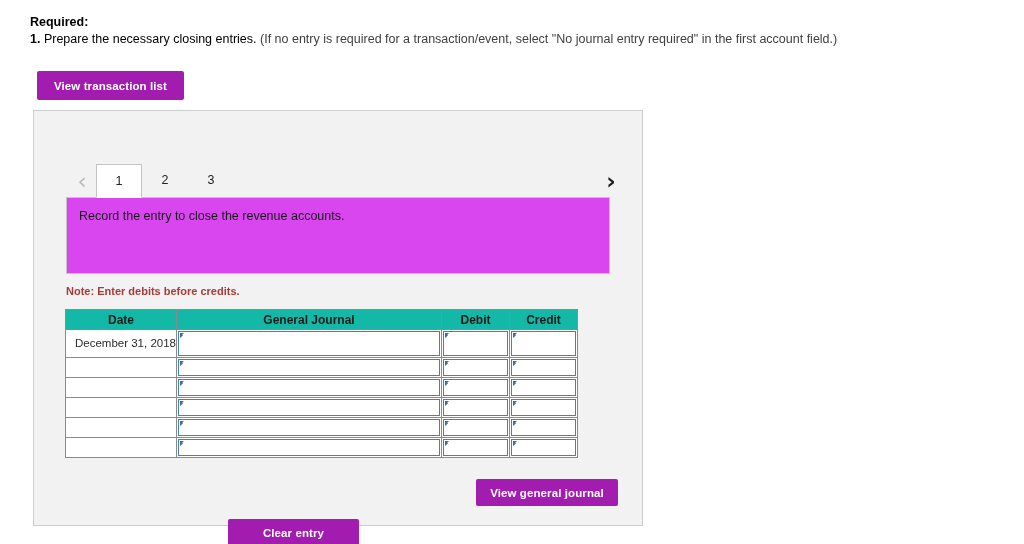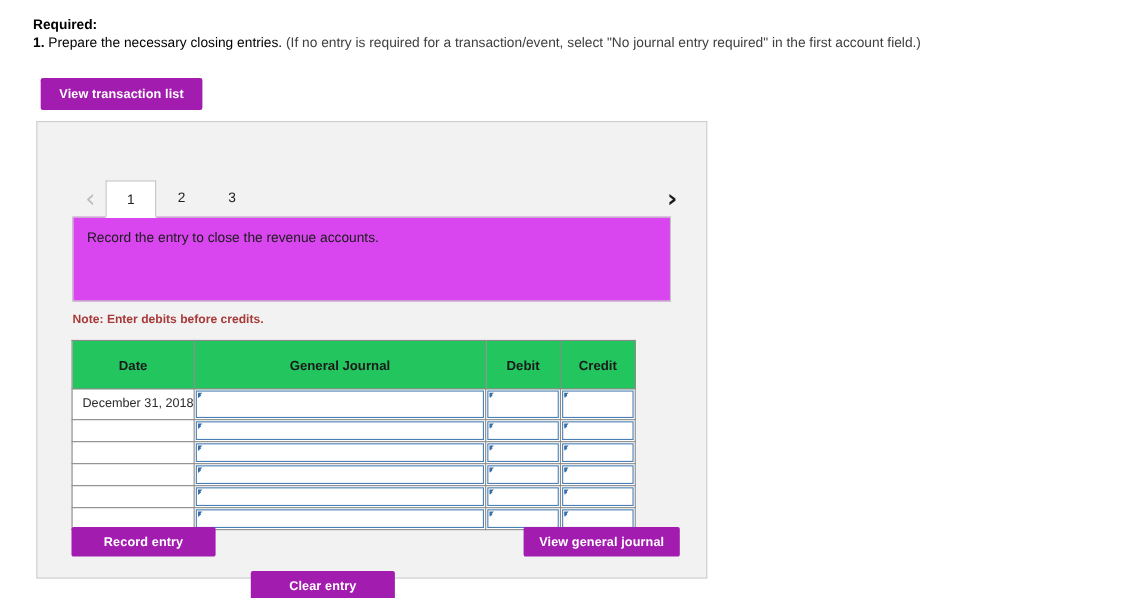--- a/index.html
+++ b/index.html
@@ -178,27 +178,27 @@
   
   .jtable {
     position: absolute;
     left: 31px;
     top: 198px;
     width: 512px;
     border-collapse: collapse;
     table-layout: fixed;
   }
   .jtable th {
-    background: #22c55e;
+    background: #14b8a6;
     border: 1px solid #8a8a8a;
     font-size: 12px;
     font-weight: bold;
     color: #1a1a1a;
     height: 19px;
-    padding: 12px;
+    padding: 0;
     text-align: center;
   }
   .jtable td {
     border: 1px solid #8a8a8a;
     background: #ffffff;
     padding: 0;
     height: 19px;
     vertical-align: middle;
   }
   .col-date   { width: 111px; }
@@ -389,17 +389,16 @@
         <td class="input-cell">
             <div class="inp"></div>
           </td>
         <td class="input-cell">
             <div class="inp"></div>
           </td>
       </tr>
     </tbody>
   </table>
 
-  <button class="btn btn-record">Record entry</button>
   <button class="btn btn-clear">Clear entry</button>
   <button class="btn btn-viewjournal">View general journal</button>
 
 </div>
 
 </body></html>

